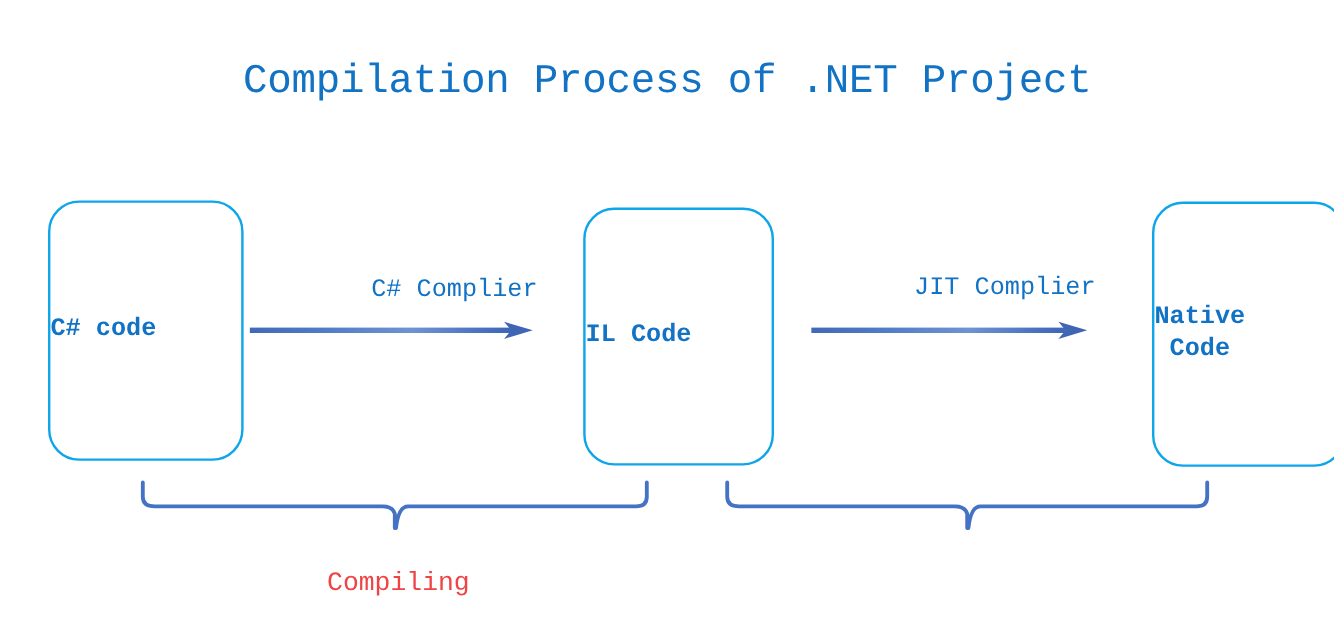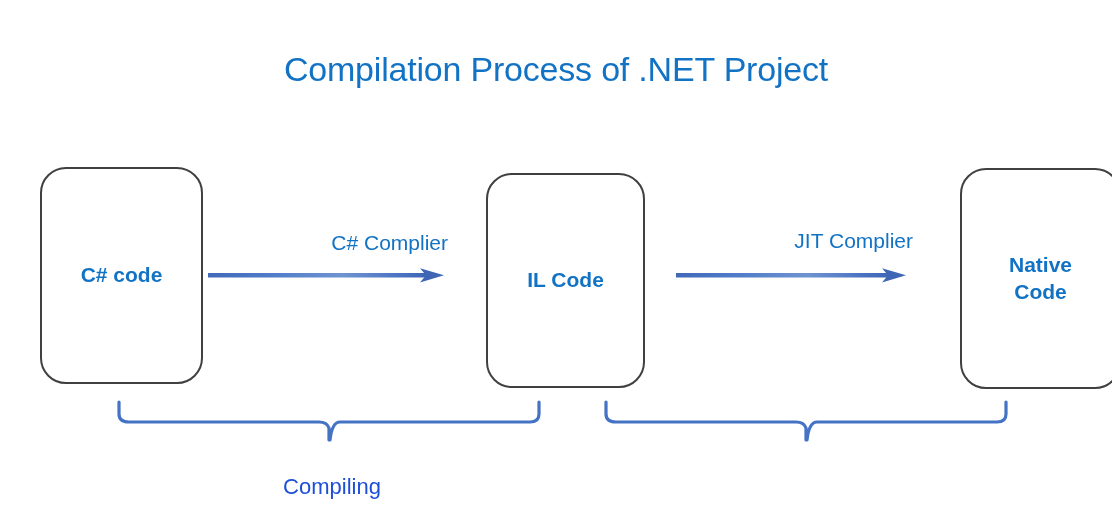--- a/index.html
+++ b/index.html
@@ -12,46 +12,46 @@
     height: 532px;
     overflow: hidden;
     font-family: "Liberation Sans", sans-serif;
     -webkit-font-smoothing: antialiased;
   }
   #canvas {
     position: relative;
     width: 1112px;
     height: 488px;
     background: #ffffff;
+    font-family: Liberation Mono, monospace;
   }
 
   
   .diagram-title {
     position: absolute;
     left: 0;
     top: 50px;
     width: 1112px;
     text-align: center;
     font-size: 34px;
     font-weight: 400;
     letter-spacing: -0.2px;
     color: #1272c4;
     white-space: nowrap;
   }
 
   
   .stage-box {
     position: absolute;
     box-sizing: border-box;
-    border: 2px solid #404040;
+    border: 2px solid #0ea5e9;
     border-radius: 26px;
     background: #ffffff;
     display: flex;
     align-items: center;
-    justify-content: center;
   }
   .stage-label {
     font-size: 21px;
     font-weight: bold;
     color: #1272c4;
     text-align: center;
     line-height: 1.28;
     white-space: pre-line;
   }
 
@@ -84,21 +84,21 @@
     position: absolute;
     display: block;
   }
   #brace-compiling { left: 112px; top: 396px; width: 434px; height: 48px; }
   #brace-runtime   { left: 599px; top: 396px; width: 414px; height: 48px; }
 
   .brace-label {
     position: absolute;
     font-size: 22px;
     font-weight: 400;
-    color: #1d4ed8;
+    color: #ef4444;
     text-align: center;
     white-space: nowrap;
   }
   #label-compiling { left: 232px; top: 474px; width: 200px; }
   #label-runtime   { left: 718px; top: 474px; width: 200px; }
 </style>
 </head>
 <body>
 
 <div id="canvas">

